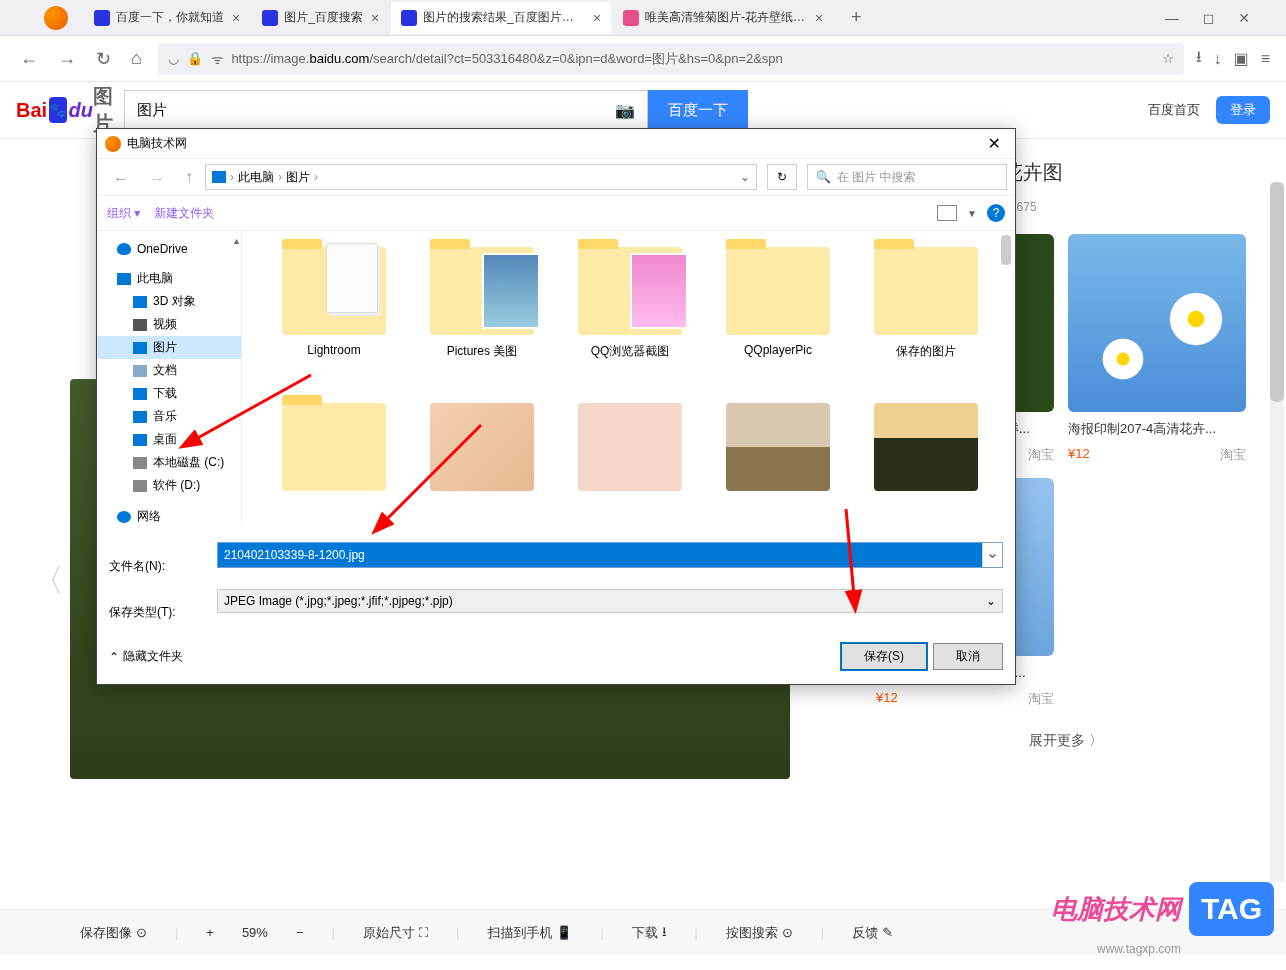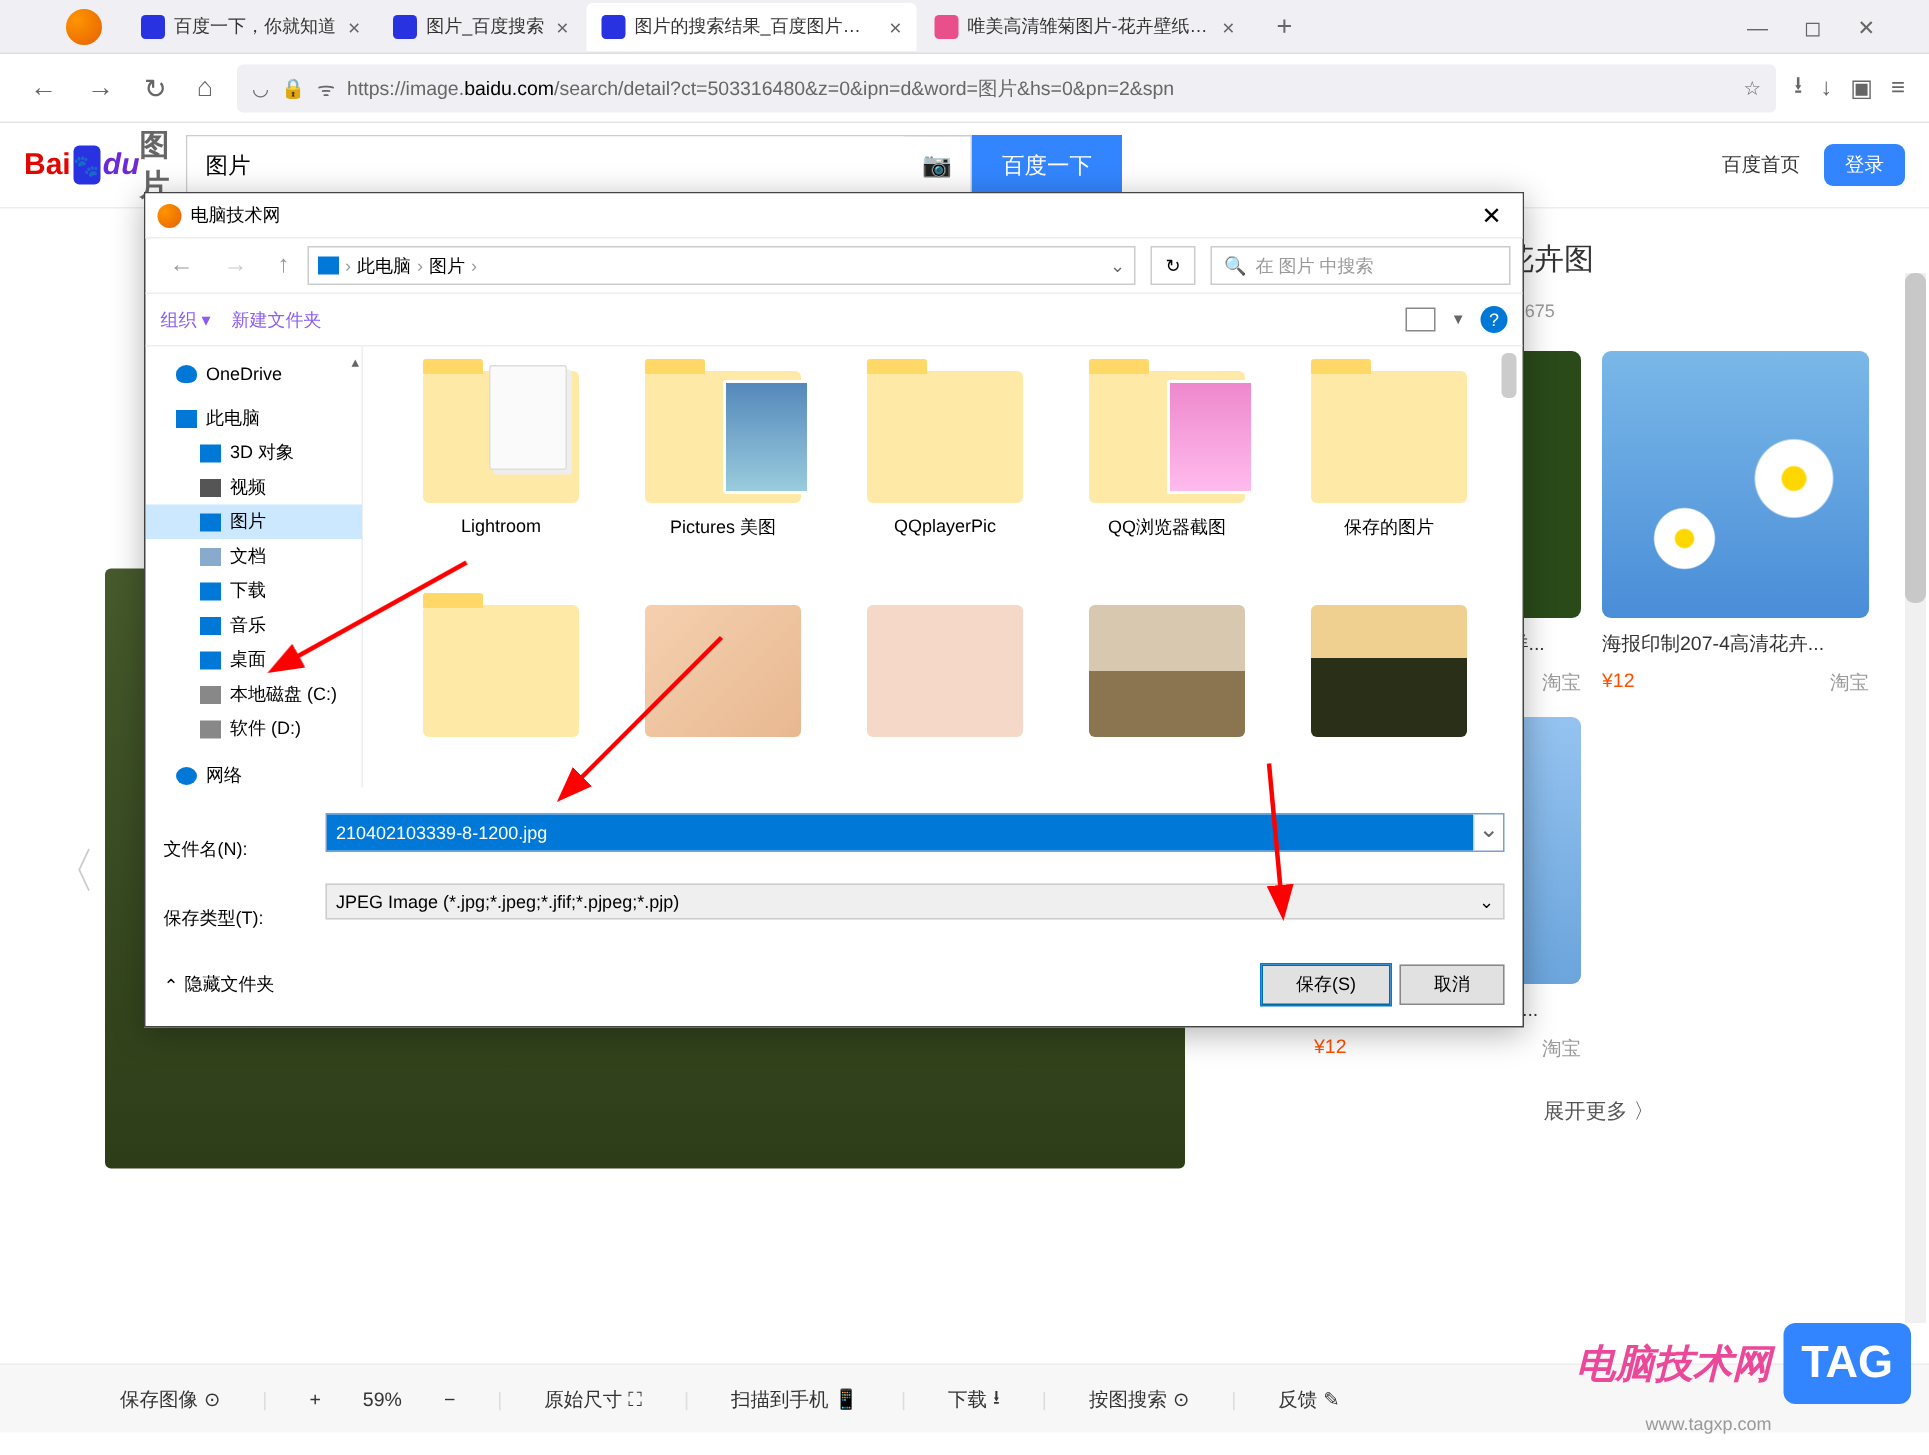--- a/index.html
+++ b/index.html
@@ -374,26 +374,26 @@
       <div class="scroll-indicator"></div>
       <div class="file-item">
           <div class="file-icon folder folder-doc"></div>
           <div class="file-label">Lightroom</div>
         </div>
       <div class="file-item">
           <div class="file-icon folder folder-preview"></div>
           <div class="file-label">Pictures 美图</div>
         </div>
       <div class="file-item">
+          <div class="file-icon folder folder-pic2"></div>
+          <div class="file-label">QQ浏览器截图</div>
+        </div>
+      <div class="file-item">
           <div class="file-icon folder"></div>
           <div class="file-label">QQplayerPic</div>
-        </div>
-      <div class="file-item">
-          <div class="file-icon folder folder-pic2"></div>
-          <div class="file-label">QQ浏览器截图</div>
         </div>
       <div class="file-item">
           <div class="file-icon folder"></div>
           <div class="file-label">保存的图片</div>
         </div>
       <div class="file-item">
           <div class="file-icon folder"></div>
           <div class="file-label"></div>
         </div>
       <div class="file-item">

